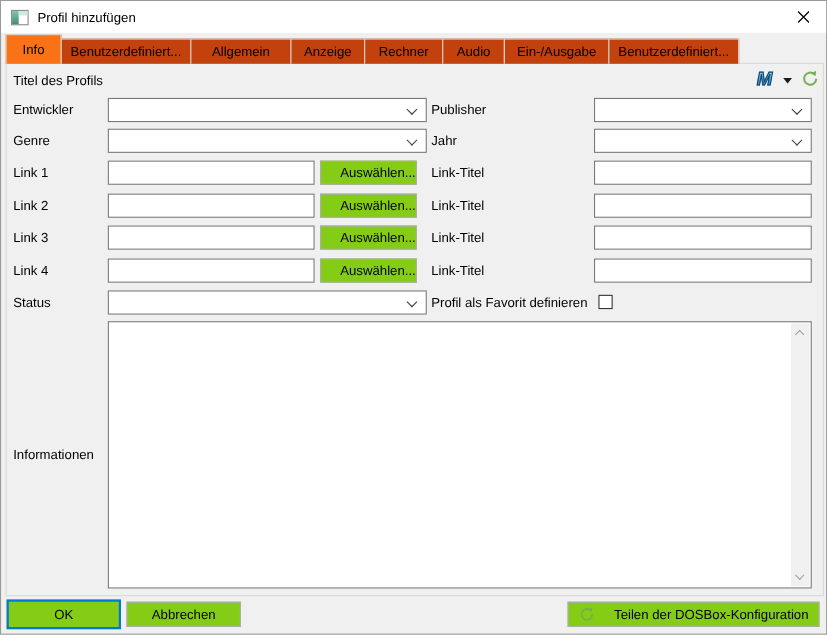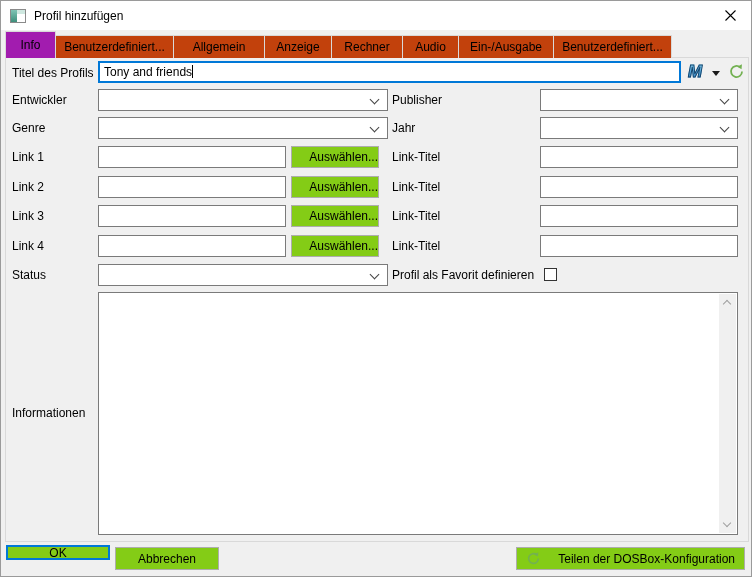--- a/index.html
+++ b/index.html
@@ -56,21 +56,21 @@
   .tab:nth-child(1){ width: 51px; margin-left: 0; }
   .tab:nth-child(2){ width: 119px; }
   .tab:nth-child(3){ width: 92px; }
   .tab:nth-child(4){ width: 68px; }
   .tab:nth-child(5){ width: 72px; }
   .tab:nth-child(6){ width: 57px; }
   .tab:nth-child(7){ width: 96px; }
   .tab:nth-child(8){ width: 119px; }
   .tab:nth-child(9){ width: 79px; }
   .tab.selected {
-    height: 27px; background: #a21caf; position: relative; z-index: 4;
+    height: 27px; background: #f97316; position: relative; z-index: 4;
     border-color: #d9d9d9;
   }
   
   .panel {
     position: absolute; top: 56px; left: 4px; width: 744px; height: 485px;
     border: 1px solid #d9d9d9; background: #f0f0f0;
   }
   .lbl { position: absolute; height: 22px; line-height: 22px; white-space: nowrap; }
   .field {
     position: absolute; height: 22px; background: #fff;
@@ -120,21 +120,21 @@
   }
   .drop-arrow {
     position: absolute; width: 0; height: 0;
     border-left: 4px solid transparent; border-right: 4px solid transparent;
     border-top: 5px solid #1a1a1a;
   }
   .refresh { position: absolute; }
   
   .footer-btn { position: absolute; }
   .ok {
-    left: 5px; top: 544px; width: 104px; height: 15px;
+    left: 5px; top: 544px; width: 104px; height: 27px;
     border: 2px solid #0078d7;
   }
   .cancel { left: 114px; top: 546px; width: 104px; height: 23px; }
   .share { right: 6px; top: 546px; height: 23px; padding: 0 9px; }
 </style>
 </head>
 <body>
 
 <div class="window">
 
@@ -155,21 +155,20 @@
     <div class="tab">Anzeige</div>
     <div class="tab">Rechner</div>
     <div class="tab">Audio</div>
     <div class="tab">Ein-/Ausgabe</div>
     <div class="tab">Benutzerdefiniert...</div>
   </div>
 
   <div class="panel">
 
     <div class="lbl" style="left:6px; top:4px;">Titel des Profils</div>
-    <div class="field textinput focused" style="left:92px; top:3px; width:583px;"><span>Tony and friends</span><span class="caret"></span></div>
     <div class="moby" style="left:682px; top:4px;">M</div>
     <div class="drop-arrow" style="left:706px; top:13px;"></div>
     <svg class="refresh" style="left:722px; top:5px;" width="17" height="17" viewBox="0 0 16 16">
       <path d="M13.2 8a5.2 5.2 0 1 1-1.7-3.85" fill="none" stroke="#73b152" stroke-width="1.7"></path>
       <path d="M13.1 1.2l-.35 4.6-4-2.2z" fill="#73b152"></path>
     </svg>
 
     <div class="lbl" style="left:6px; top:31px;">Entwickler</div>
     <div class="field combo" style="left:92px; top:31px; width:290px;">
         <span class="chev"></span>

